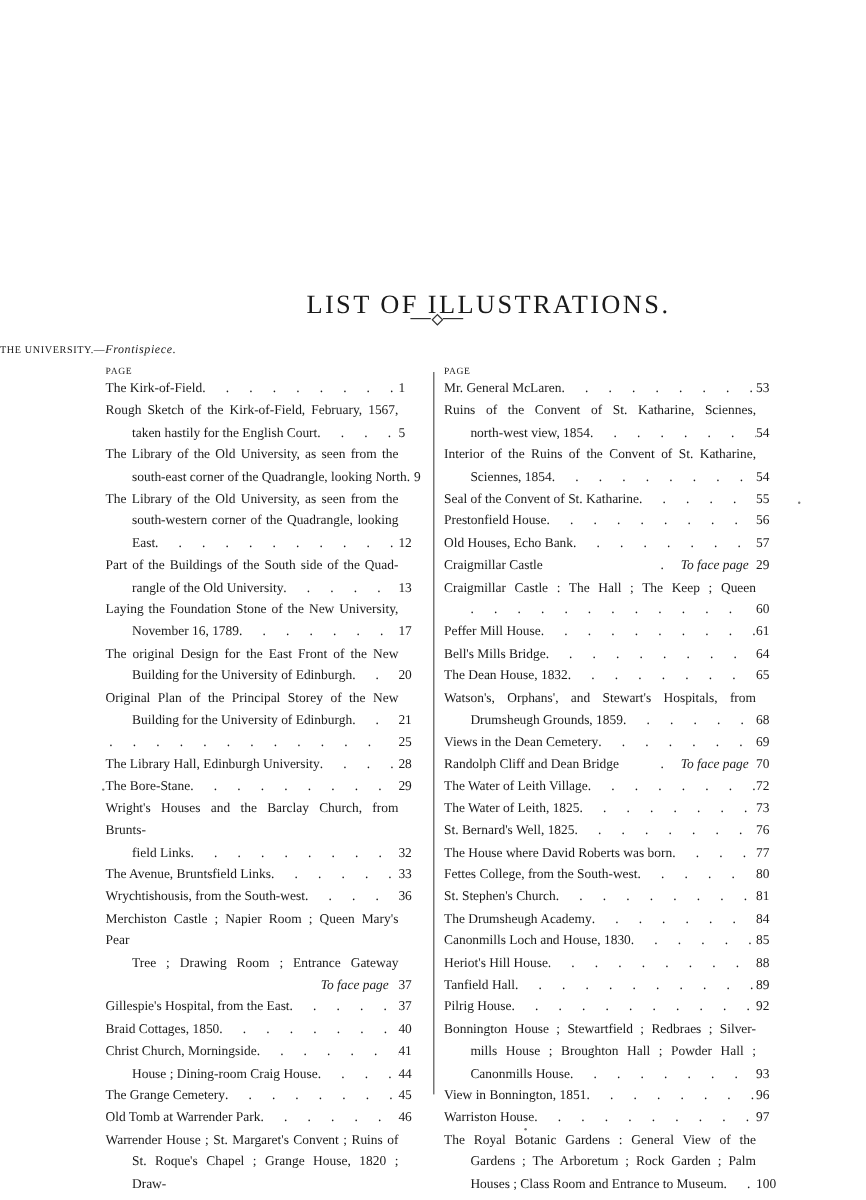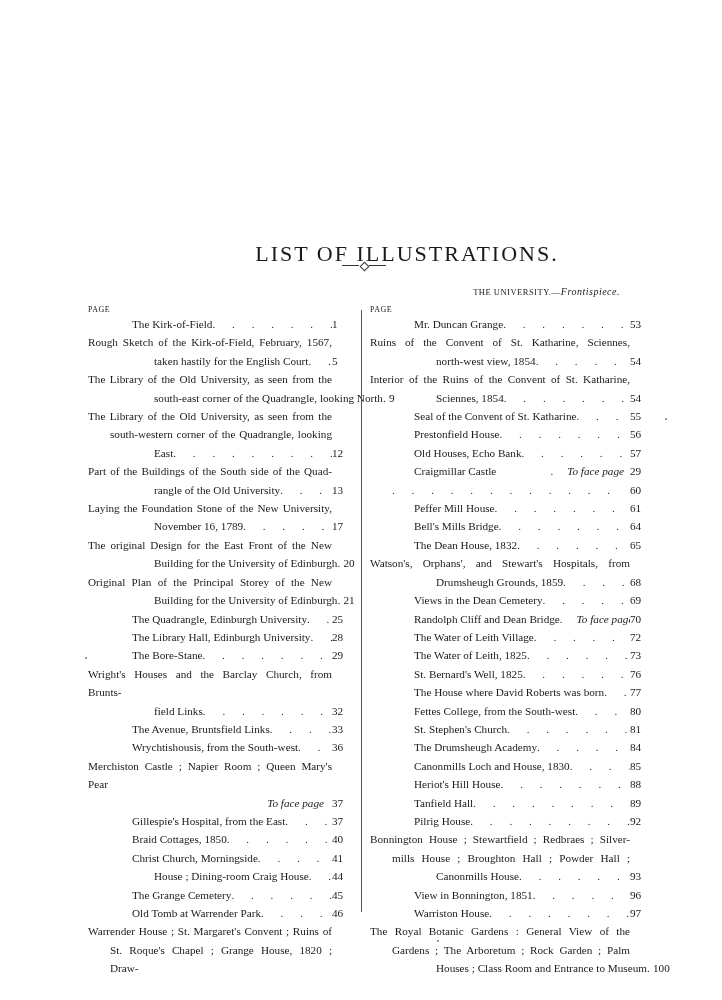--- a/index.html
+++ b/index.html
@@ -12,34 +12,34 @@
       font-size: 22px; letter-spacing: 2px; font-weight: normal; margin-left: 46px;
     }
     .ornament {
       position: absolute; left: 342px; top: 263px; width: 44px; height: 6px;
     }
     .ornament .line { position: absolute; top: 2px; height: 1px; background: #333; }
     .ornament .l1 { left: 0; width: 17px; }
     .ornament .l2 { right: 0; width: 17px; }
     .ornament .d { position: absolute; left: 19px; top: 0; width: 5px; height: 5px; border: 1px solid #333; transform: rotate(45deg); }
     .subtitle {
-      position: absolute; left: 0; width: 620px; top: 286px; text-align: right;
+      position: absolute; left: 0; width: 620px; top: 286px; text-align: left;
       font-size: 9px; letter-spacing: 0.5px;
     }
     .subtitle .sc { text-transform: uppercase; font-size: 8.5px; }
     .subtitle i { font-size: 10px; }
     .col { position: absolute; top: 305px; }
     .col.left { left: 88px; width: 268px; }
     .col.right { left: 370px; width: 284px; }
     .page-head {
       text-align: left; font-size: 8px; letter-spacing: 0.5px; height: 10px; padding-right: 0;
     }
     .entry { font-size: 11.2px; line-height: 18.4px; position: relative; }
     .entry .line-row { display: flex; align-items: baseline; }
-    .entry .text-line { white-space: nowrap; margin-left: 44px; }
+    .entry .text-line { white-space: nowrap; }
     .entry .cont { padding-left: 22px; }
     .entry .dots { flex: 1; text-align: right; letter-spacing: 0; white-space: nowrap; overflow: hidden; padding-right: 6px; }
     .entry .pg { width: 24px; text-align: left; flex: none; }
     .entry .plain { display: flex; }
     .entry .plain .t { flex: 1; text-align: justify; text-align-last: justify; }
     .entry .plain .spacer { width: 24px; flex: none; }
     .entry .face { display: flex; justify-content: flex-end; align-items: baseline; }
     .entry .face i { padding-right: 8px; }
     .divider {
       position: absolute; left: 361px; top: 310px; width: 1px; height: 602px; background: #555;
@@ -147,21 +147,20 @@
           <span class="spacer"></span>
         </div>
         <div class="line-row cont">
           <span class="text-line">Building for the University of Edinburgh</span>
           <span class="dots">.&nbsp;&nbsp;&nbsp;&nbsp;&nbsp;&nbsp;.&nbsp;&nbsp;&nbsp;&nbsp;&nbsp;&nbsp;.&nbsp;&nbsp;&nbsp;&nbsp;&nbsp;&nbsp;.&nbsp;&nbsp;&nbsp;&nbsp;&nbsp;&nbsp;.&nbsp;&nbsp;&nbsp;&nbsp;&nbsp;&nbsp;.&nbsp;&nbsp;&nbsp;&nbsp;&nbsp;&nbsp;.&nbsp;&nbsp;&nbsp;&nbsp;&nbsp;&nbsp;.&nbsp;&nbsp;&nbsp;&nbsp;&nbsp;&nbsp;.&nbsp;&nbsp;&nbsp;&nbsp;&nbsp;&nbsp;.&nbsp;&nbsp;&nbsp;&nbsp;&nbsp;&nbsp;.&nbsp;&nbsp;&nbsp;&nbsp;&nbsp;&nbsp;.&nbsp;&nbsp;&nbsp;&nbsp;&nbsp;&nbsp;</span>
           <span class="pg">21</span>
         </div>
       </div>
       <div class="entry">
         <div class="line-row">
-          <span class="text-line">The Quadrangle, Edinburgh University</span>
           <span class="dots">.&nbsp;&nbsp;&nbsp;&nbsp;&nbsp;&nbsp;.&nbsp;&nbsp;&nbsp;&nbsp;&nbsp;&nbsp;.&nbsp;&nbsp;&nbsp;&nbsp;&nbsp;&nbsp;.&nbsp;&nbsp;&nbsp;&nbsp;&nbsp;&nbsp;.&nbsp;&nbsp;&nbsp;&nbsp;&nbsp;&nbsp;.&nbsp;&nbsp;&nbsp;&nbsp;&nbsp;&nbsp;.&nbsp;&nbsp;&nbsp;&nbsp;&nbsp;&nbsp;.&nbsp;&nbsp;&nbsp;&nbsp;&nbsp;&nbsp;.&nbsp;&nbsp;&nbsp;&nbsp;&nbsp;&nbsp;.&nbsp;&nbsp;&nbsp;&nbsp;&nbsp;&nbsp;.&nbsp;&nbsp;&nbsp;&nbsp;&nbsp;&nbsp;.&nbsp;&nbsp;&nbsp;&nbsp;&nbsp;&nbsp;</span>
           <span class="pg">25</span>
         </div>
       </div>
       <div class="entry">
         <div class="line-row">
           <span class="text-line">The Library Hall, Edinburgh University</span>
           <span class="dots">.&nbsp;&nbsp;&nbsp;&nbsp;&nbsp;&nbsp;.&nbsp;&nbsp;&nbsp;&nbsp;&nbsp;&nbsp;.&nbsp;&nbsp;&nbsp;&nbsp;&nbsp;&nbsp;.&nbsp;&nbsp;&nbsp;&nbsp;&nbsp;&nbsp;.&nbsp;&nbsp;&nbsp;&nbsp;&nbsp;&nbsp;.&nbsp;&nbsp;&nbsp;&nbsp;&nbsp;&nbsp;.&nbsp;&nbsp;&nbsp;&nbsp;&nbsp;&nbsp;.&nbsp;&nbsp;&nbsp;&nbsp;&nbsp;&nbsp;.&nbsp;&nbsp;&nbsp;&nbsp;&nbsp;&nbsp;.&nbsp;&nbsp;&nbsp;&nbsp;&nbsp;&nbsp;.&nbsp;&nbsp;&nbsp;&nbsp;&nbsp;&nbsp;.&nbsp;&nbsp;&nbsp;&nbsp;&nbsp;&nbsp;</span>
           <span class="pg">28</span>
         </div>
@@ -194,20 +193,24 @@
       <div class="entry">
         <div class="line-row">
           <span class="text-line">Wrychtishousis, from the South-west</span>
           <span class="dots">.&nbsp;&nbsp;&nbsp;&nbsp;&nbsp;&nbsp;.&nbsp;&nbsp;&nbsp;&nbsp;&nbsp;&nbsp;.&nbsp;&nbsp;&nbsp;&nbsp;&nbsp;&nbsp;.&nbsp;&nbsp;&nbsp;&nbsp;&nbsp;&nbsp;.&nbsp;&nbsp;&nbsp;&nbsp;&nbsp;&nbsp;.&nbsp;&nbsp;&nbsp;&nbsp;&nbsp;&nbsp;.&nbsp;&nbsp;&nbsp;&nbsp;&nbsp;&nbsp;.&nbsp;&nbsp;&nbsp;&nbsp;&nbsp;&nbsp;.&nbsp;&nbsp;&nbsp;&nbsp;&nbsp;&nbsp;.&nbsp;&nbsp;&nbsp;&nbsp;&nbsp;&nbsp;.&nbsp;&nbsp;&nbsp;&nbsp;&nbsp;&nbsp;.&nbsp;&nbsp;&nbsp;&nbsp;&nbsp;&nbsp;</span>
           <span class="pg">36</span>
         </div>
       </div>
       <div class="entry">
         <div class="plain">
           <span class="t">Merchiston Castle ; Napier Room ; Queen Mary's Pear</span>
+          <span class="spacer"></span>
+        </div>
+        <div class="plain cont">
+          <span class="t">Tree ; Drawing Room ; Entrance Gateway</span>
           <span class="spacer"></span>
         </div>
         <div class="face">
           <i>To face page</i>
           <span class="pg">37</span>
         </div>
       </div>
       <div class="entry">
         <div class="line-row">
           <span class="text-line">Gillespie's Hospital, from the East</span>
@@ -263,21 +266,21 @@
     </div>
 </div>
 
 <div class="divider"></div>
 
 <div class="col right">
   <div class="page-head">PAGE</div>
   <div id="right-list">
       <div class="entry">
         <div class="line-row">
-          <span class="text-line">Mr. Duncan Grange</span>
+          <span class="text-line">Mr. General McLaren</span>
           <span class="dots">.&nbsp;&nbsp;&nbsp;&nbsp;&nbsp;&nbsp;.&nbsp;&nbsp;&nbsp;&nbsp;&nbsp;&nbsp;.&nbsp;&nbsp;&nbsp;&nbsp;&nbsp;&nbsp;.&nbsp;&nbsp;&nbsp;&nbsp;&nbsp;&nbsp;.&nbsp;&nbsp;&nbsp;&nbsp;&nbsp;&nbsp;.&nbsp;&nbsp;&nbsp;&nbsp;&nbsp;&nbsp;.&nbsp;&nbsp;&nbsp;&nbsp;&nbsp;&nbsp;.&nbsp;&nbsp;&nbsp;&nbsp;&nbsp;&nbsp;.&nbsp;&nbsp;&nbsp;&nbsp;&nbsp;&nbsp;.&nbsp;&nbsp;&nbsp;&nbsp;&nbsp;&nbsp;.&nbsp;&nbsp;&nbsp;&nbsp;&nbsp;&nbsp;.&nbsp;&nbsp;&nbsp;&nbsp;&nbsp;&nbsp;</span>
           <span class="pg">53</span>
         </div>
       </div>
       <div class="entry">
         <div class="plain">
           <span class="t">Ruins of the Convent of St. Katharine, Sciennes,</span>
           <span class="spacer"></span>
         </div>
         <div class="line-row cont">
@@ -319,20 +322,24 @@
         </div>
       </div>
       <div class="entry">
         <div class="line-row">
           <span class="text-line">Craigmillar Castle</span>
           <span class="dots">.&nbsp;&nbsp;&nbsp;&nbsp;&nbsp;<i>To face page</i></span>
           <span class="pg">29</span>
         </div>
       </div>
       <div class="entry">
+        <div class="plain">
+          <span class="t">Craigmillar Castle : The Hall ; The Keep ; Queen</span>
+          <span class="spacer"></span>
+        </div>
         <div class="line-row cont">
           <span class="dots">.&nbsp;&nbsp;&nbsp;&nbsp;&nbsp;&nbsp;.&nbsp;&nbsp;&nbsp;&nbsp;&nbsp;&nbsp;.&nbsp;&nbsp;&nbsp;&nbsp;&nbsp;&nbsp;.&nbsp;&nbsp;&nbsp;&nbsp;&nbsp;&nbsp;.&nbsp;&nbsp;&nbsp;&nbsp;&nbsp;&nbsp;.&nbsp;&nbsp;&nbsp;&nbsp;&nbsp;&nbsp;.&nbsp;&nbsp;&nbsp;&nbsp;&nbsp;&nbsp;.&nbsp;&nbsp;&nbsp;&nbsp;&nbsp;&nbsp;.&nbsp;&nbsp;&nbsp;&nbsp;&nbsp;&nbsp;.&nbsp;&nbsp;&nbsp;&nbsp;&nbsp;&nbsp;.&nbsp;&nbsp;&nbsp;&nbsp;&nbsp;&nbsp;.&nbsp;&nbsp;&nbsp;&nbsp;&nbsp;&nbsp;</span>
           <span class="pg">60</span>
         </div>
       </div>
       <div class="entry">
         <div class="line-row">
           <span class="text-line">Peffer Mill House</span>
           <span class="dots">.&nbsp;&nbsp;&nbsp;&nbsp;&nbsp;&nbsp;.&nbsp;&nbsp;&nbsp;&nbsp;&nbsp;&nbsp;.&nbsp;&nbsp;&nbsp;&nbsp;&nbsp;&nbsp;.&nbsp;&nbsp;&nbsp;&nbsp;&nbsp;&nbsp;.&nbsp;&nbsp;&nbsp;&nbsp;&nbsp;&nbsp;.&nbsp;&nbsp;&nbsp;&nbsp;&nbsp;&nbsp;.&nbsp;&nbsp;&nbsp;&nbsp;&nbsp;&nbsp;.&nbsp;&nbsp;&nbsp;&nbsp;&nbsp;&nbsp;.&nbsp;&nbsp;&nbsp;&nbsp;&nbsp;&nbsp;.&nbsp;&nbsp;&nbsp;&nbsp;&nbsp;&nbsp;.&nbsp;&nbsp;&nbsp;&nbsp;&nbsp;&nbsp;.&nbsp;&nbsp;&nbsp;&nbsp;&nbsp;&nbsp;</span>
           <span class="pg">61</span>

